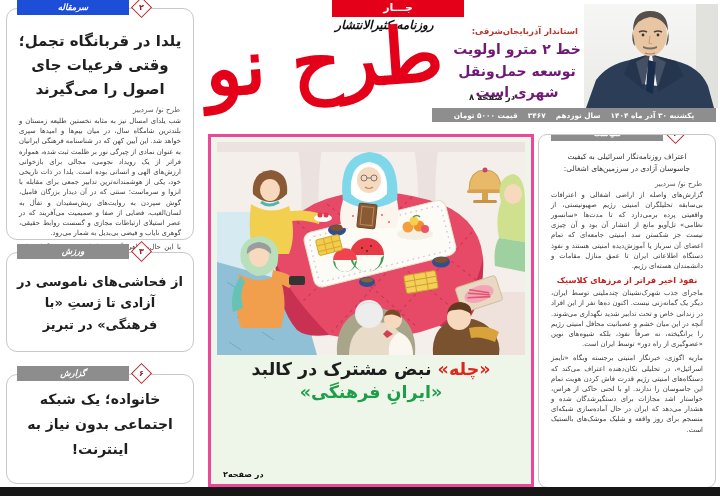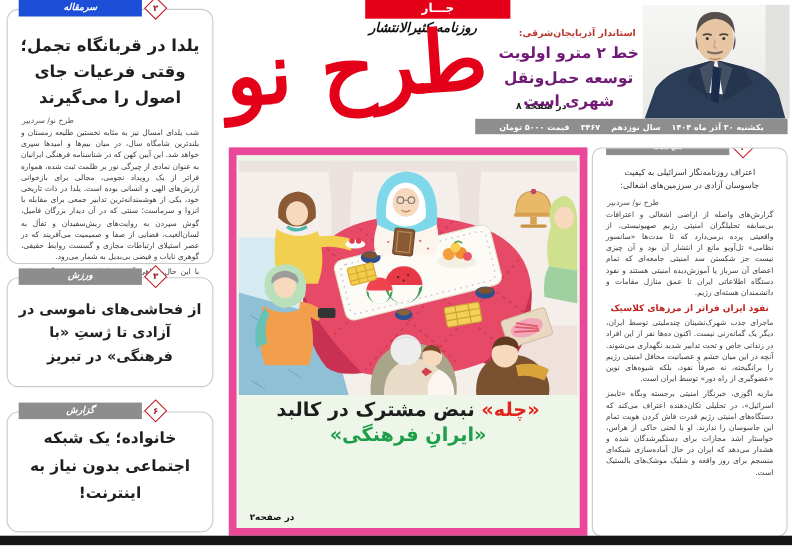--- a/index.html
+++ b/index.html
@@ -11,21 +11,21 @@
         background:#fff;overflow:visible;}
   .sec-head{position:absolute;top:-9px;display:flex;align-items:center;gap:5px;}
   .sec-bar{height:15px;line-height:15px;min-width:92px;padding:0 10px;color:#fff;
            font-size:8.5px;font-weight:bold;font-style:italic;text-align:center;}
   .bar-dark{background:#1d4ed8;}
   .bar-gray{background:#8d8d8d;}
   .diamond{width:13px;height:13px;border:1.5px solid #c3222a;background:#fff;
            transform:rotate(45deg);display:flex;align-items:center;justify-content:center;}
   .diamond span{transform:rotate(-45deg);font-size:8px;font-weight:bold;color:#9b1c22;}
   .headline{font-weight:bold;color:#1f1f1f;text-align:center;}
-  .byline{font-size:7px;color:#555;text-align:left;padding:0 13px;margin:5px 0 2px;}
+  .byline{font-size:7px;color:#555;text-align:right;padding:0 13px;margin:5px 0 2px;}
   .bodytxt{font-size:6.8px;line-height:1.5;color:#3a3a3a;text-align:justify;
            padding:0 12px;margin:0 0 4px;}
   
   .ribbon{position:absolute;left:332px;top:0;width:132px;height:17px;background:#e50019;
           color:#fff;font-size:11px;font-weight:bold;text-align:center;line-height:15px;}
   .ribbon:after{content:"";position:absolute;left:-7px;top:0;border:8.5px solid transparent;
           border-right-color:#e50019;}
   .tagline{position:absolute;left:322px;top:18px;width:125px;text-align:center;
            font-family:"DejaVu Serif","Liberation Serif",serif;font-style:italic;
            font-weight:bold;font-size:12px;color:#111;}
@@ -39,21 +39,21 @@
               line-height:1.55;font-weight:bold;color:#701a75;text-align:center;}
   .topstory-ref{position:absolute;left:452px;top:92px;width:80px;font-size:8.5px;
               font-weight:bold;color:#222;text-align:center;}
   .photo{position:absolute;left:584px;top:4px;width:134px;height:104px;overflow:hidden;}
   
   .datebar{position:absolute;left:432px;top:108px;width:284px;height:14px;background:#8e8e8e;
            color:#fff;font-size:7.3px;font-weight:bold;display:flex;align-items:center;
            justify-content:center;gap:10px;direction:rtl;}
   
   .feature{position:absolute;left:208px;top:134px;width:326px;height:353px;
-           border:7px solid #ec4899;background:#edf6e9;box-sizing:border-box;overflow:hidden;}
+           border:3px solid #ec4899;background:#edf6e9;box-sizing:border-box;overflow:hidden;}
   .feature .art{display:block;margin:5px auto 0;}
   .feat-line1{margin-top:4px;text-align:center;font-size:17.5px;font-weight:bold;color:#1d1d1d;}
   .feat-line1 .hl{color:#e0251d;}
   .feat-line2{text-align:center;font-size:17.5px;font-weight:bold;color:#1e9e48;margin-top:3px;}
   .feat-sub{text-align:center;font-size:9.3px;font-weight:bold;color:#3c3c3c;margin-top:7px;}
   .feat-ref{position:absolute;left:12px;bottom:5px;font-size:8px;font-weight:bold;color:#111;}
   
   .politics{position:absolute;left:538px;top:134px;width:178px;height:354px;
             border:1px solid #c9c9c9;border-radius:9px;background:#fff;box-sizing:border-box;
             overflow:hidden;}
@@ -315,21 +315,21 @@
   <div class="politics rtl">
     <div class="sec-head">
       <div class="diamond">
         <span>۲</span>
       </div>
       <div class="sec-bar bar-gray">سیاست</div>
     </div>
     <div class="pol-kicker">اعتراف روزنامه‌نگار اسرائیلی به کیفیت جاسوسان آزادی در سرزمین‌های اشغالی:</div>
     <div class="byline">طرح نو/ سردبیر</div>
     <p class="bodytxt">گزارش‌های واصله از اراضی اشغالی و اعترافات بی‌سابقه تحلیلگران امنیتی رژیم صهیونیستی، از واقعیتی پرده برمی‌دارد که تا مدت‌ها «سانسور نظامی» تل‌آویو مانع از انتشار آن بود و آن چیزی نیست جز شکستن سد امنیتی جامعه‌ای که تمام اعضای آن سرباز یا آموزش‌دیده امنیتی هستند و نفوذ دستگاه اطلاعاتی ایران تا عمق منازل مقامات و دانشمندان هسته‌ای رژیم.</p>
-    <div class="subhead-red">نفوذ ایران فراتر از مرزهای کلاسیک</div>
+    <div class="subhead-red">نفوذ اخیر فراتر از مرزهای کلاسیک</div>
     <p class="bodytxt">ماجرای جذب شهرک‌نشینان چندملیتی توسط ایران، دیگر یک گمانه‌زنی نیست. اکنون ده‌ها نفر از این افراد در زندانی خاص و تحت تدابیر شدید نگهداری می‌شوند. آنچه در این میان خشم و عصبانیت محافل امنیتی رژیم را برانگیخته، نه صرفاً نفوذ، بلکه شیوه‌های نوین «عضوگیری از راه دور» توسط ایران است.</p>
     <p class="bodytxt">ماریه اگوزی، خبرنگار امنیتی برجسته وبگاه «تایمز اسرائیل»، در تحلیلی تکان‌دهنده اعتراف می‌کند که دستگاه‌های امنیتی رژیم قدرت فاش کردن هویت تمام این جاسوسان را ندارند. او با لحنی حاکی از هراس، خواستار اشد مجازات برای دستگیرشدگان شده و هشدار می‌دهد که ایران در حال آماده‌سازی شبکه‌ای منسجم برای روز واقعه و شلیک موشک‌های بالستیک است.</p>
 
   </div>
 
   <div class="bottombar"></div>
 
 </div>
 
 </body></html>

